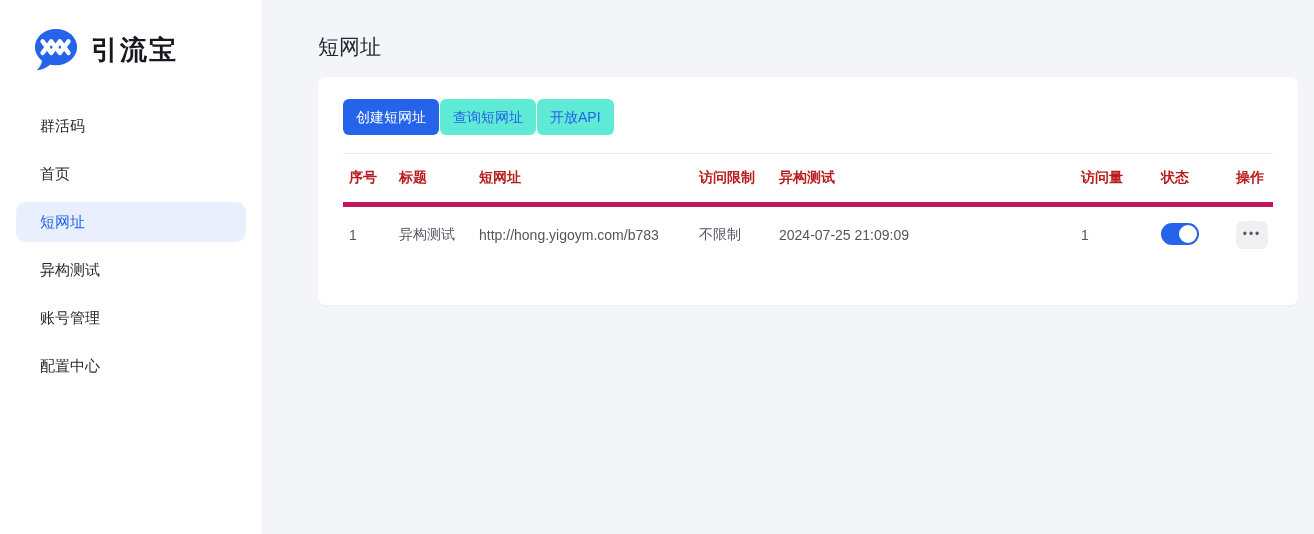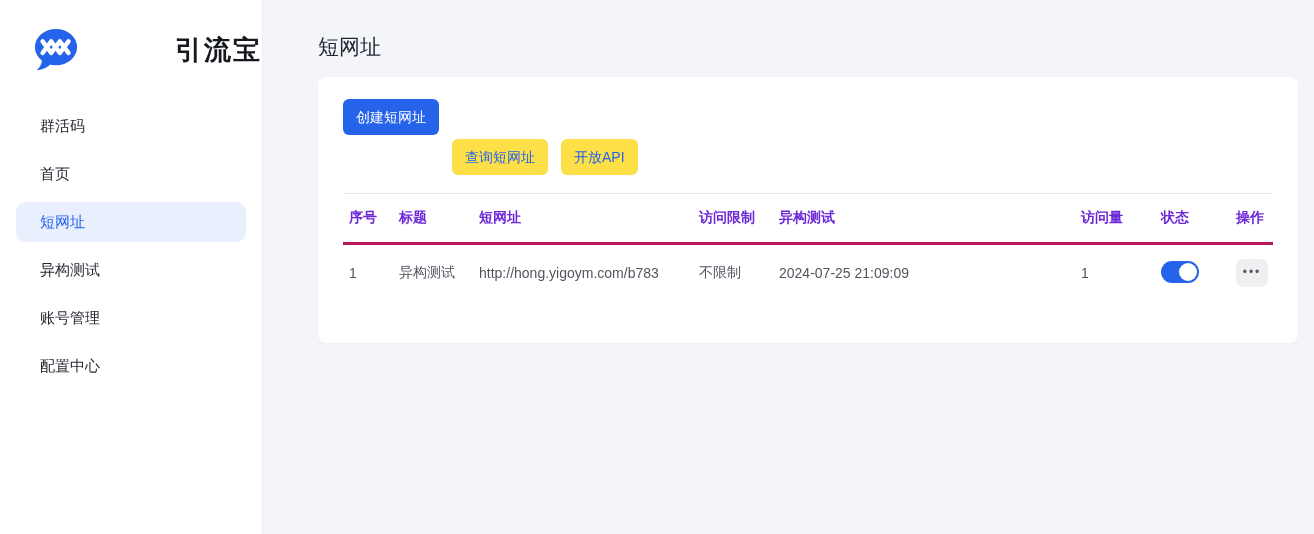--- a/index.html
+++ b/index.html
@@ -12,21 +12,21 @@
   }
 
   
   .sidebar {
     position: absolute; left: 0; top: 0; bottom: 0;
     width: 263px; background: #ffffff;
     border-right: 1px solid #edeef1;
   }
   .logo-row {
     display: flex; align-items: center; gap: 12px;
-    padding: 28px 0 0 33px; height: 72px; justify-content: space-between;
+    padding: 28px 0 0 33px; height: 72px;
   }
   .logo-icon { width: 46px; height: 46px; display: block; }
   .logo-text {
     font-size: 27px; font-weight: 600; color: #15181d;
     letter-spacing: 2px; line-height: 1;
   }
   .nav { margin-top: 34px; padding: 0 16px; }
   .nav-item {
     height: 40px; margin-bottom: 8px; border-radius: 10px;
     display: flex; align-items: center; padding-left: 24px;
@@ -41,34 +41,34 @@
   }
   .page-title {
     margin: 34px 0 17px; font-size: 21px; line-height: 26px;
     font-weight: 500; color: #1f2733;
   }
   .card {
     background: #ffffff; border-radius: 8px;
     padding: 22px 25px 42px;
     box-shadow: 0 1px 2px rgba(30, 40, 60, 0.03);
   }
-  .btn-row { display: flex; gap: 13px; }
+  .btn-row { display: flex; gap: 1px; }
   .btn {
     height: 36px; padding: 0 13px; border: none; border-radius: 6px;
     font-size: 14px; font-family: inherit; cursor: pointer; line-height: 36px;
   }
   .btn.primary { background: #2563eb; color: #ffffff; }
-  .btn.light { background: #fde047; color: #2563eb; margin-top: 40px; }
+  .btn.light { background: #5eead4; color: #2563eb; }
 
   
   table { width: 100%; border-collapse: collapse; margin-top: 18px; table-layout: fixed; }
   thead th {
-    text-align: left; font-size: 14px; font-weight: 700; color: #6d28d9;
+    text-align: left; font-size: 14px; font-weight: 700; color: #b91c1c;
     padding: 15px 6px;
-    border-top: 1px solid #e5e6eb; border-bottom: 3px solid #be185d;
+    border-top: 1px solid #e5e6eb; border-bottom: 5px solid #be185d;
     white-space: nowrap;
   }
   tbody td {
     font-size: 14px; color: #51565e; padding: 14px 6px;
     white-space: nowrap; vertical-align: middle;
   }
 
   
   .toggle {
     width: 38px; height: 22px; border-radius: 11px;

